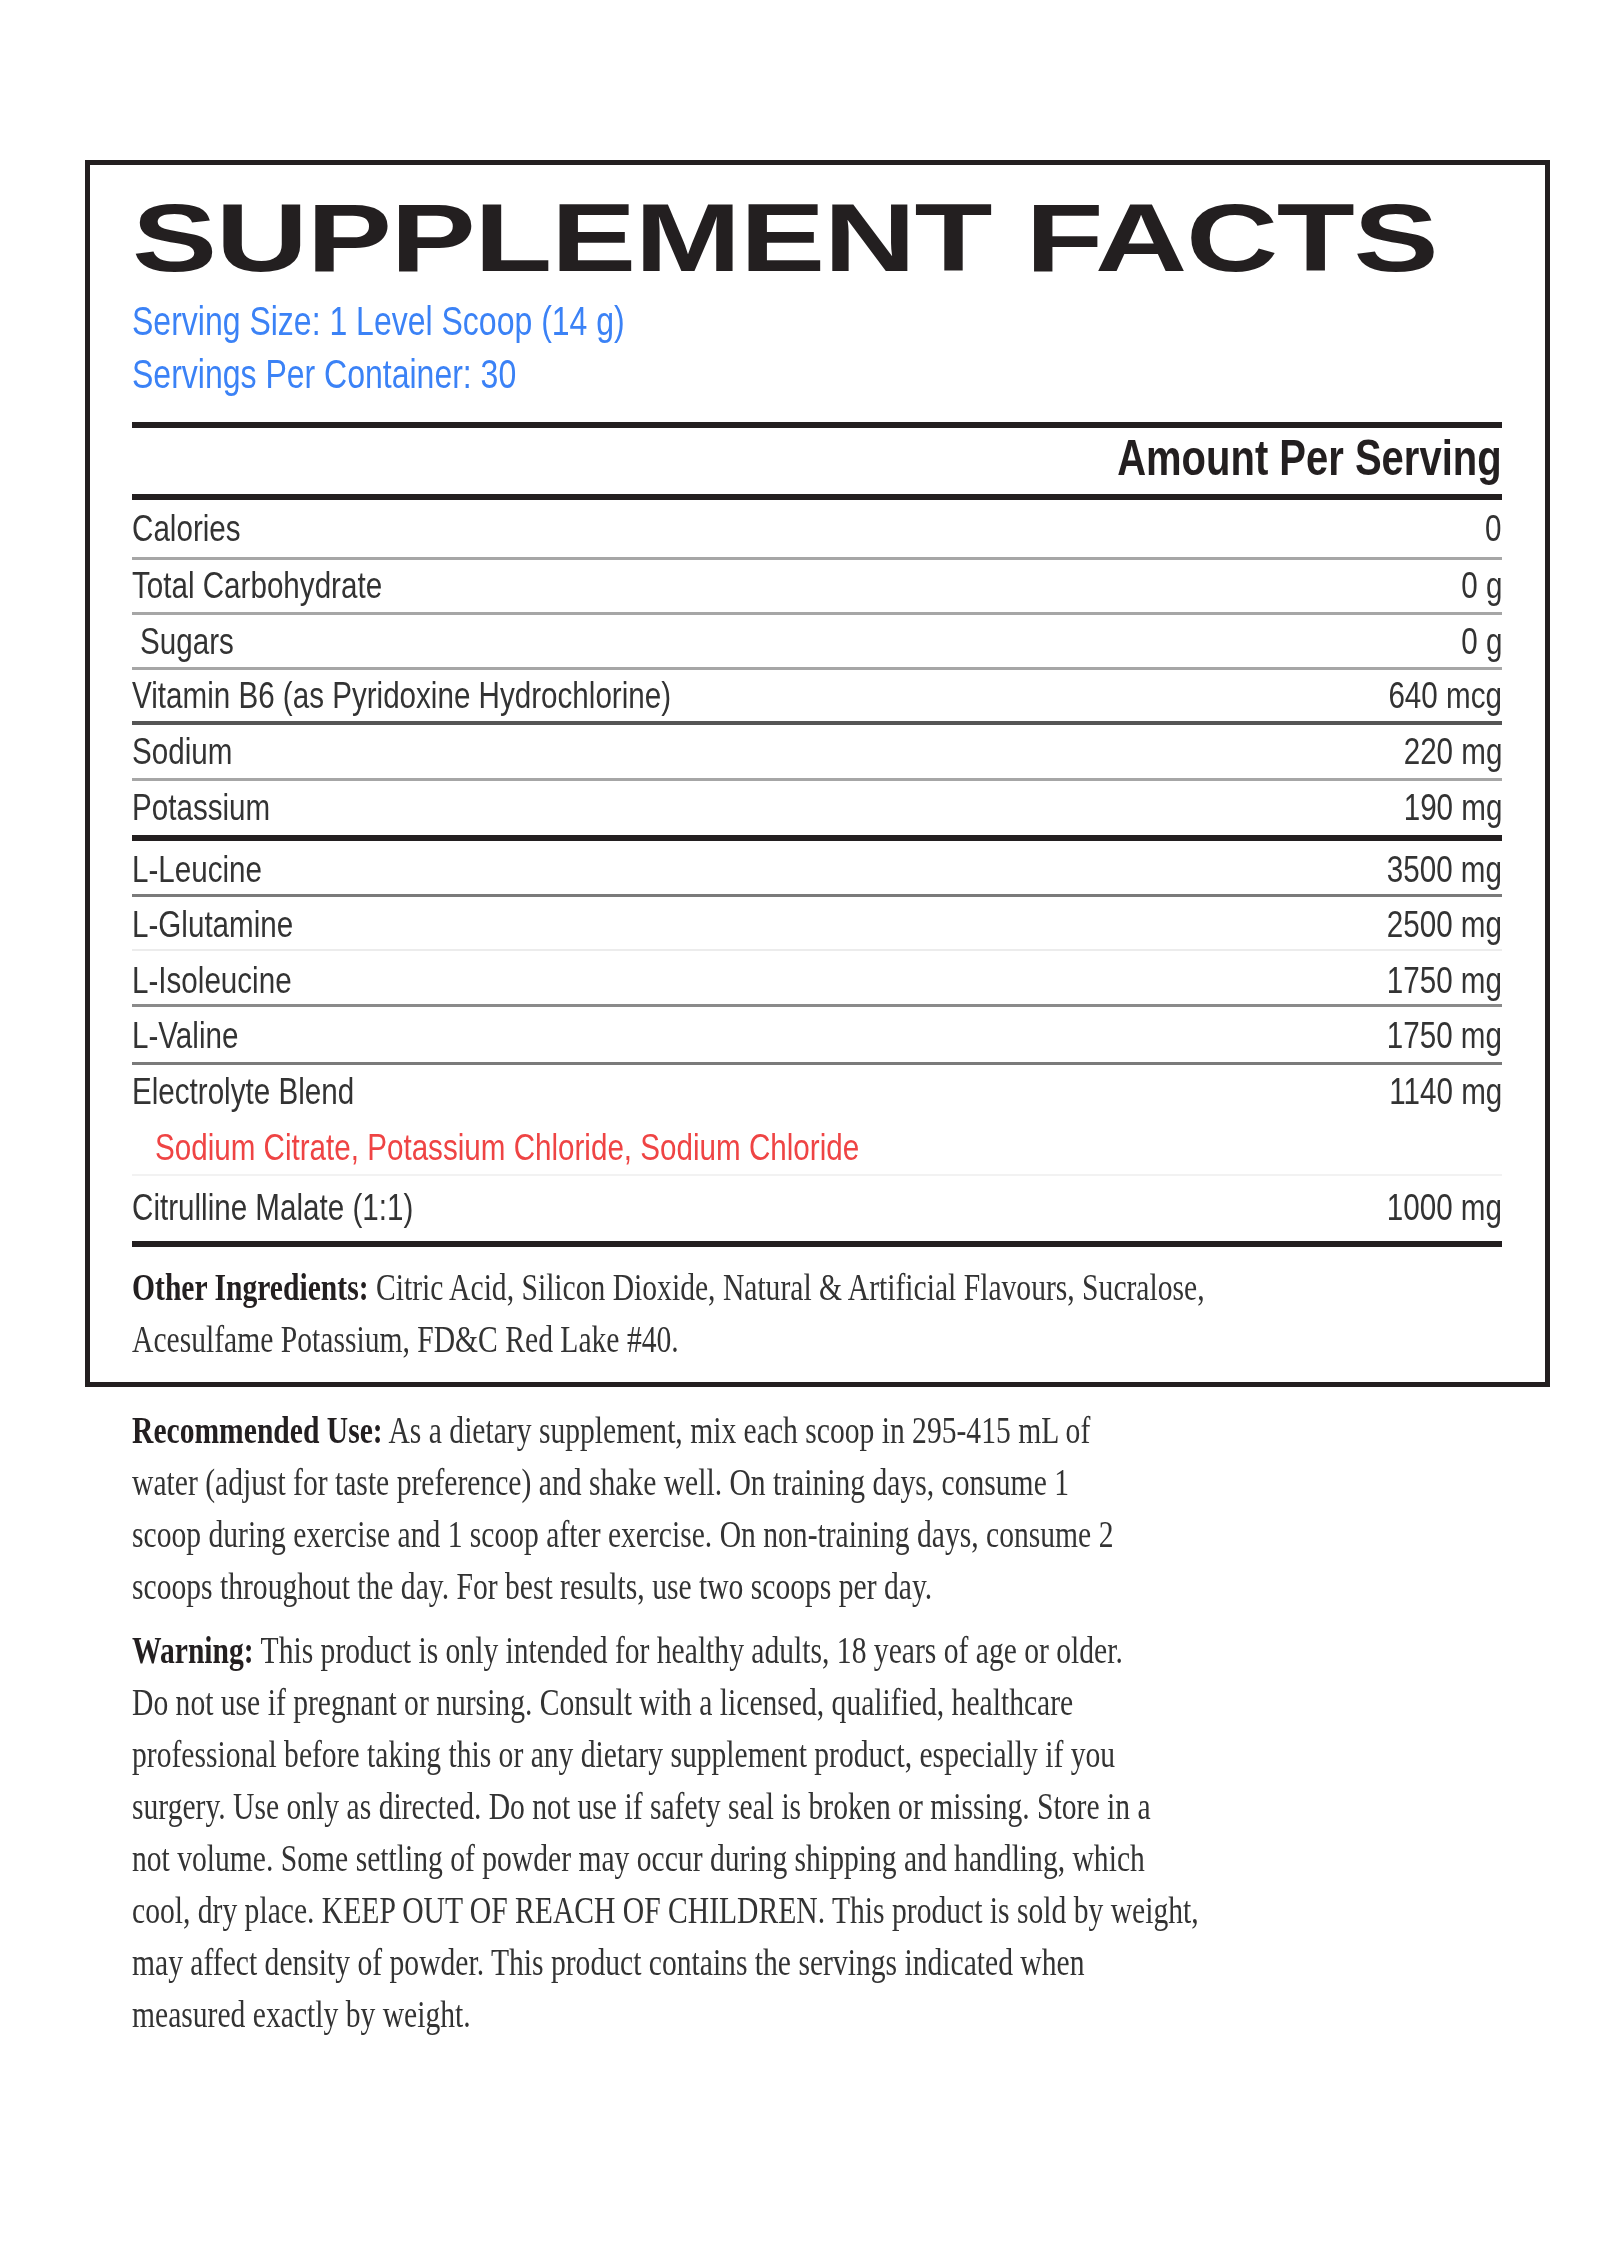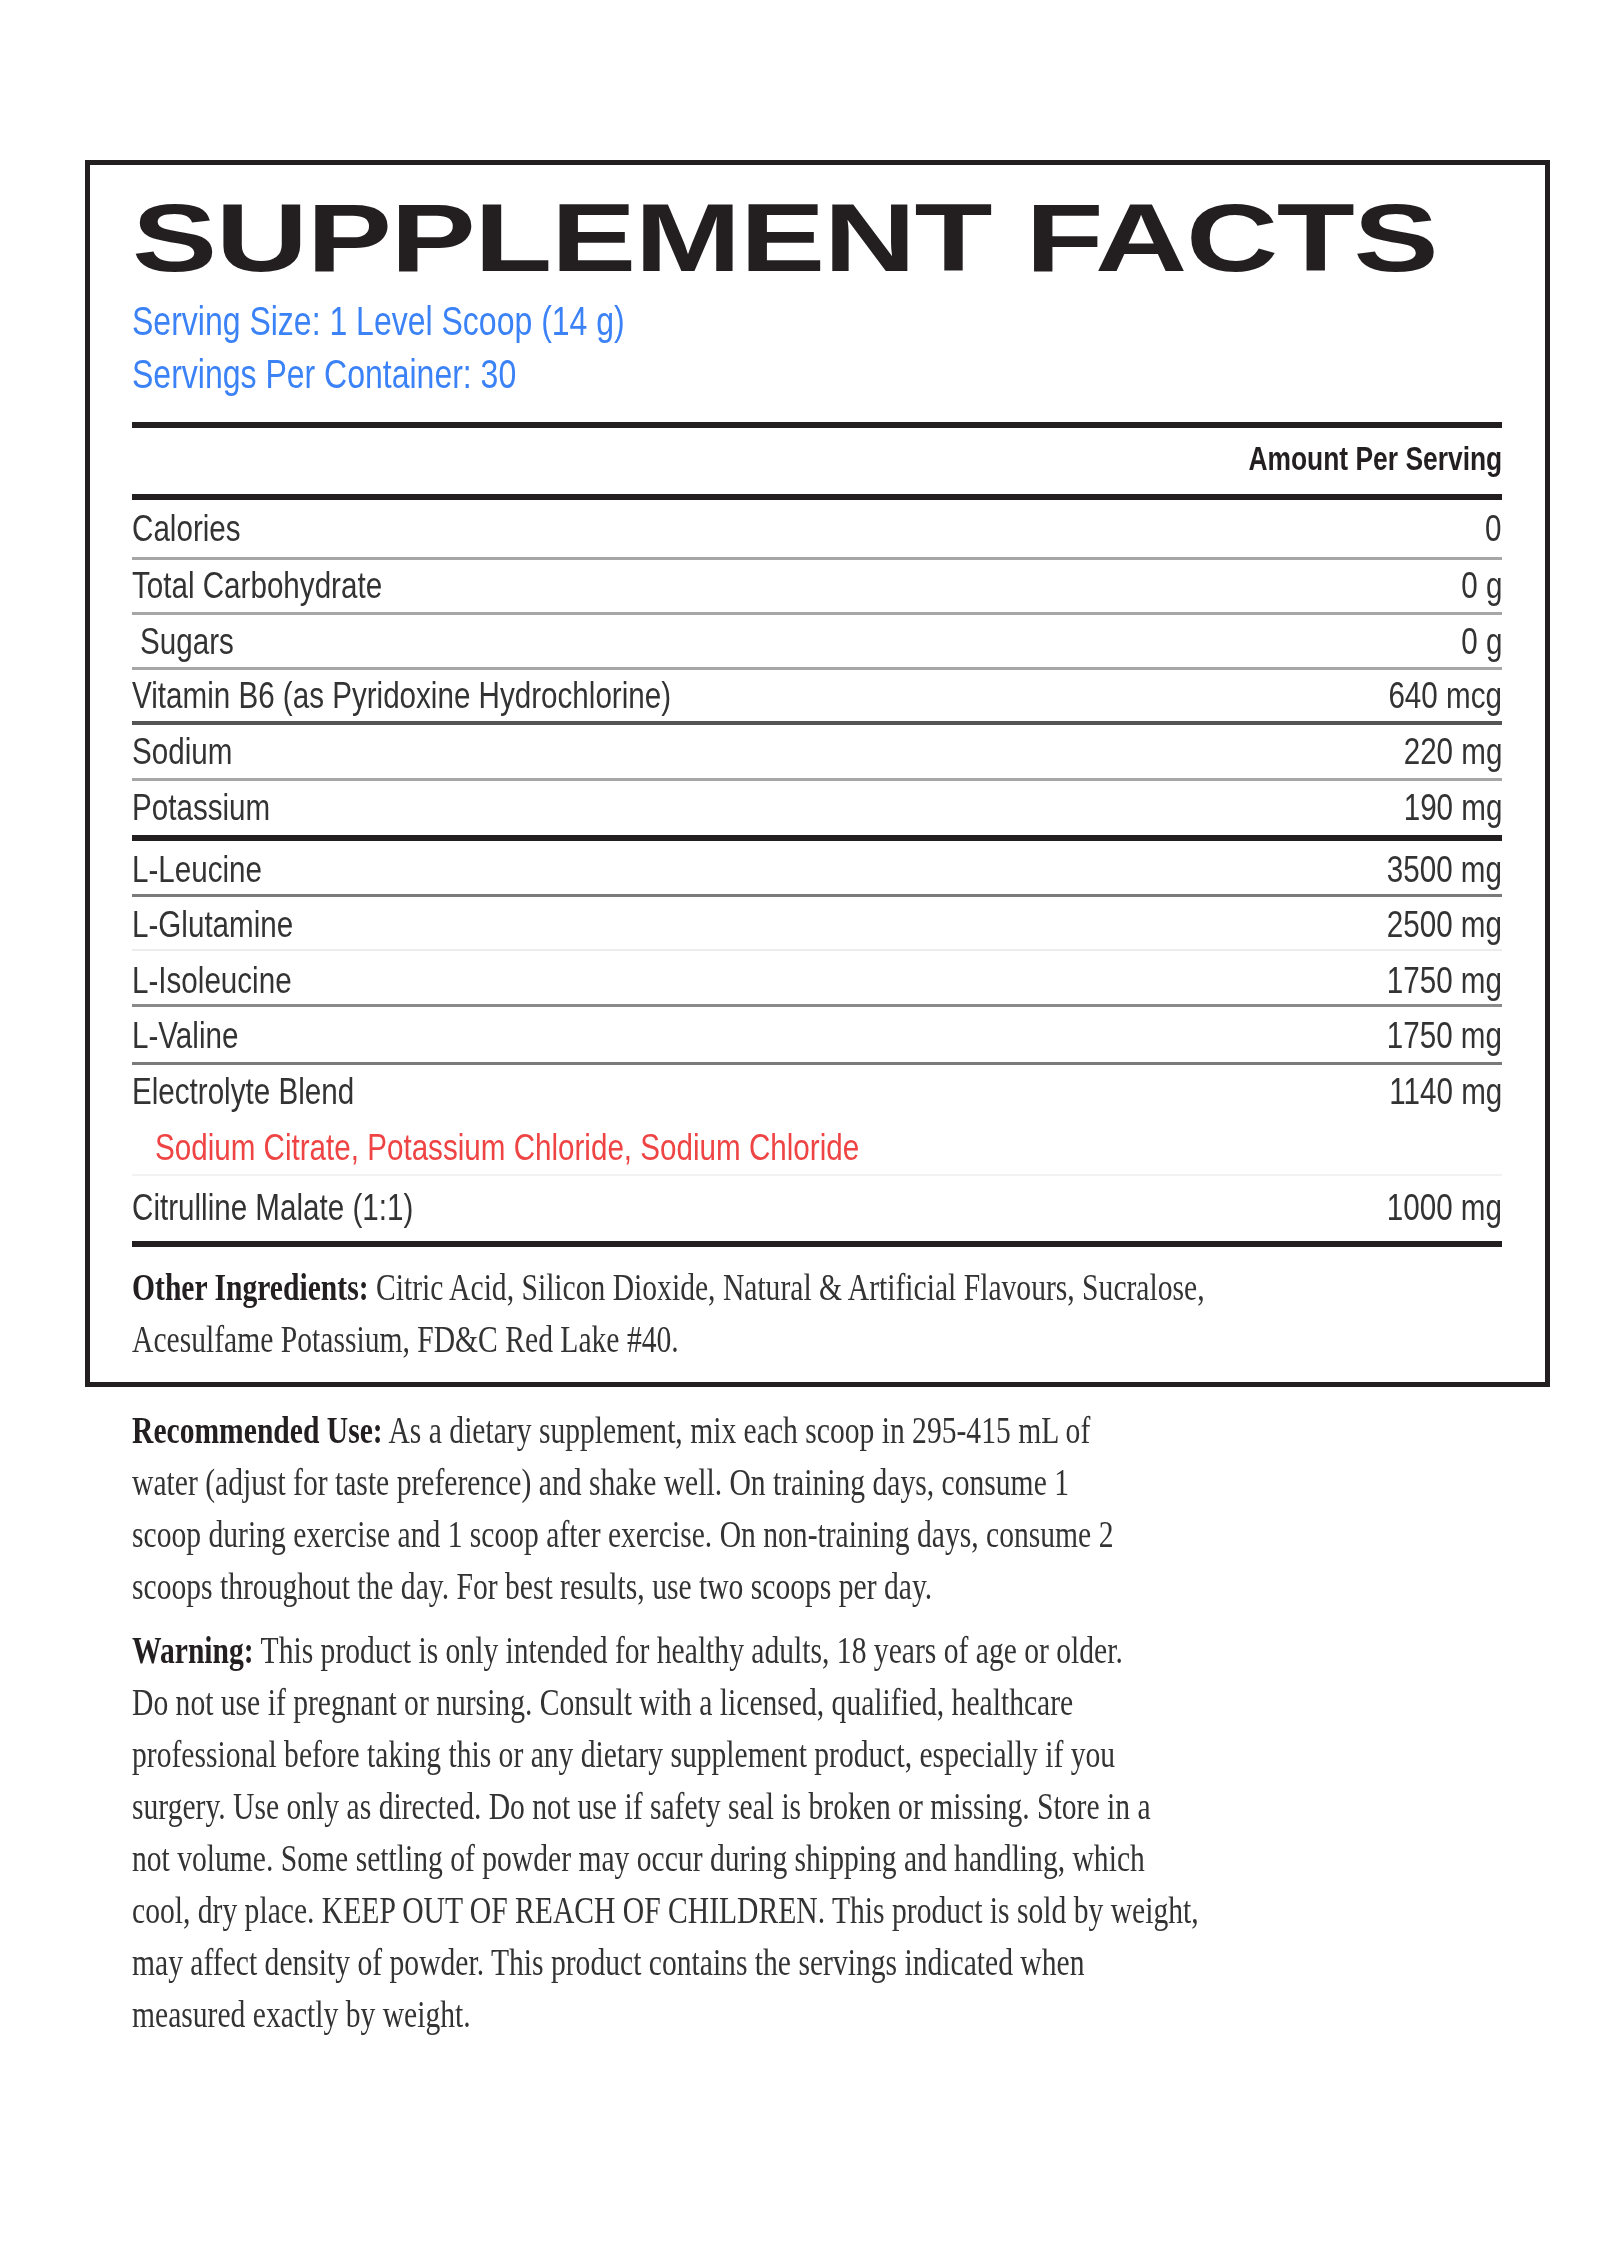--- a/index.html
+++ b/index.html
@@ -21,21 +21,21 @@
     .serving { position: absolute; left: 132px; font-size: 40px; line-height: 51px; color: #3b82f6; }
     .serving.l1 { top: 296px; }
     .serving.l2 { top: 349px; text-decoration: underline; }
 
     .hr { position: absolute; left: 132px; width: 1370px; background: #231f20; }
     .hr.thick { height: 5.9px; }
     .hr.mid { height: 3.9px; background: #555; }
     .hr.thin { height: 2.9px; background: #a6a6a6; }
     .hr.faint { height: 2px; background: #ececec; }
 
-    .amount-hdr { position: absolute; right: 117px; top: 429px; font-size: 33px; font-weight: 700;
+    .amount-hdr { position: absolute; right: 117px; top: 429px; font-size: 50px; font-weight: 700;
                   line-height: 59px; color: #231f20; }
 
     .row { position: absolute; left: 132px; width: 1370px; height: 49px; font-size: 37px; line-height: 49px; color: #333; text-decoration: underline; }
     .row .name { position: absolute; left: 0; top: 0; }
     .row .name.indent { left: 7.8px; }
     .row .amt { position: absolute; right: 0; top: 0; }
     .subrow { position: absolute; left: 155px; font-size: 37px; line-height: 49px; color: #ef4444; }
 
     .para { position: absolute; left: 132px; font-size: 37px; color: #333; font-family: Liberation Serif, serif; }
     .para .line { height: 52px; line-height: 52px; }

